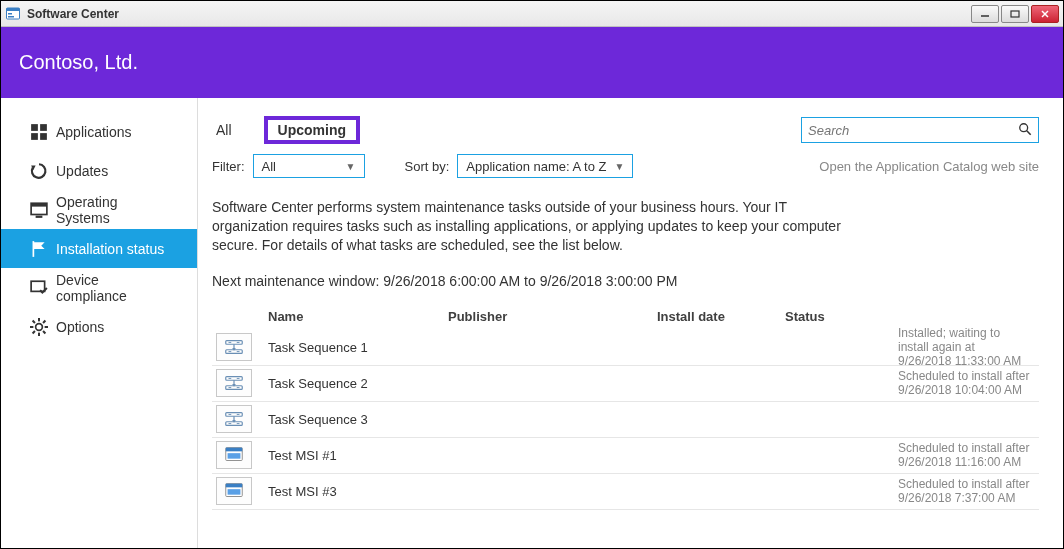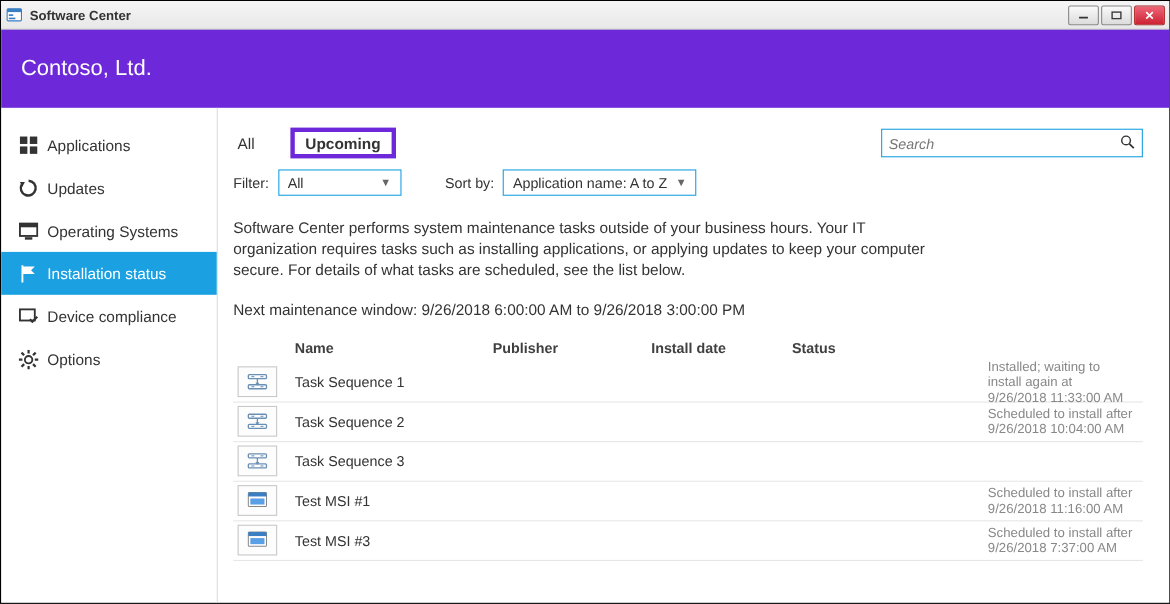--- a/index.html
+++ b/index.html
@@ -43,21 +43,21 @@
     
     .sidebar {
       width: 197px;
       border-right: 1px solid #ddd;
       padding-top: 14px;
     }
     .sidebar-item {
       display: flex;
       align-items: center;
       height: 39px;
-      padding: 0 16px;
+      padding: 0 29px;
       font-size: 14px;
       color: #333;
       cursor: pointer;
     }
     .sidebar-item.active {
       background: #1ba1e2;
       color: #fff;
     }
     .sidebar-item .icon { width: 18px; height: 18px; margin-right: 8px; display: flex; align-items: center; justify-content: center; flex-shrink: 0; }
     
@@ -141,21 +141,21 @@
     }
     
     .table-header {
       display: flex;
       padding: 6px 0 6px 56px;
       font-size: 13px;
       font-weight: bold;
       color: #404040;
     }
     .col-name { width: 180px; }
-    .col-publisher { width: 144px; }
+    .col-publisher { width: 209px; }
     .col-install { width: 128px; }
     .col-status { flex: 1; }
     
     .table-row {
       display: flex;
       align-items: center;
       height: 36px;
       border-bottom: 1px solid #e6e6e6;
       padding-left: 4px;
       font-size: 13px;
@@ -300,20 +300,21 @@
       <span class="lbl">Filter:</span>
       <div class="select sel-filter">
         <span>All</span>
         <span class="caret" style="margin-left:auto">▼</span>
       </div>
       <span class="lbl">Sort by:</span>
       <div class="select sel-sort">
         <span>Application name: A to Z</span>
         <span class="caret" style="margin-left:auto">▼</span>
       </div>
+      <span class="catalog-link">Open the Application Catalog web site</span>
     </div>
 
     <div class="desc-text">Software Center performs system maintenance tasks outside of your business hours. Your IT organization requires tasks such as installing applications, or applying updates to keep your computer secure. For details of what tasks are scheduled, see the list below.</div>
     <div class="maint-text">Next maintenance window: 9/26/2018 6:00:00 AM to 9/26/2018 3:00:00 PM</div>
 
     <div class="table-header">
       <span class="col-name">Name</span>
       <span class="col-publisher">Publisher</span>
       <span class="col-install">Install date</span>
       <span class="col-status">Status</span>

